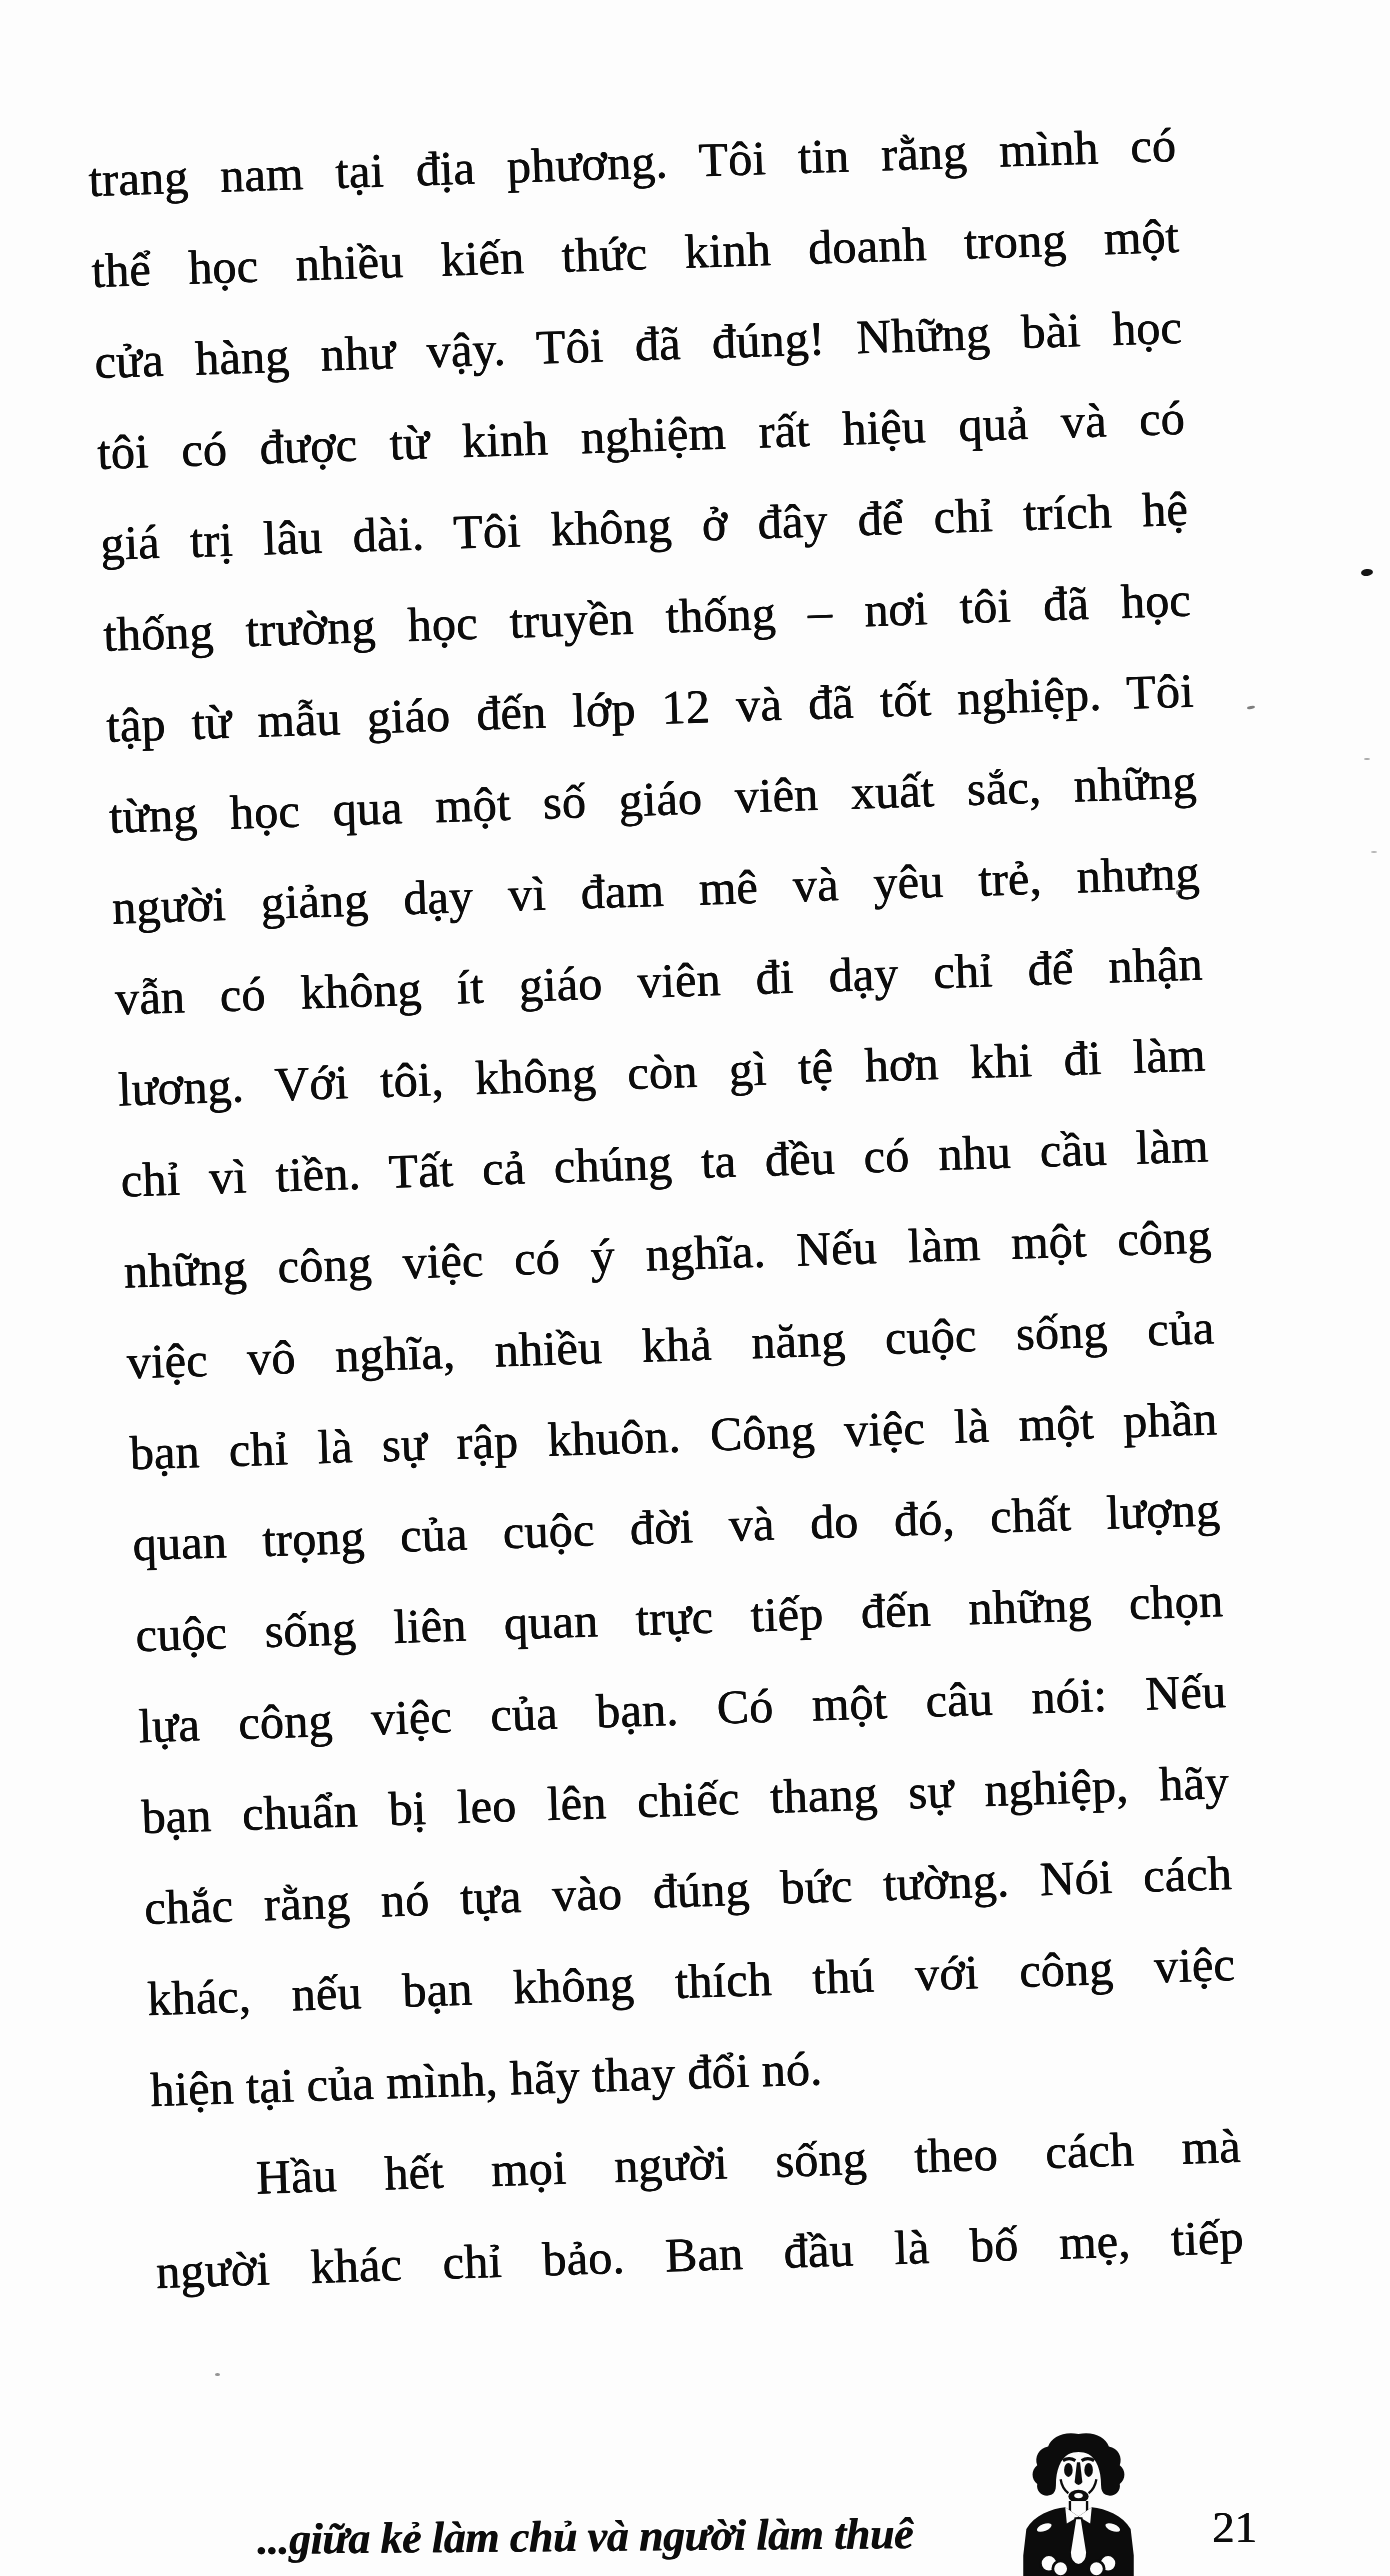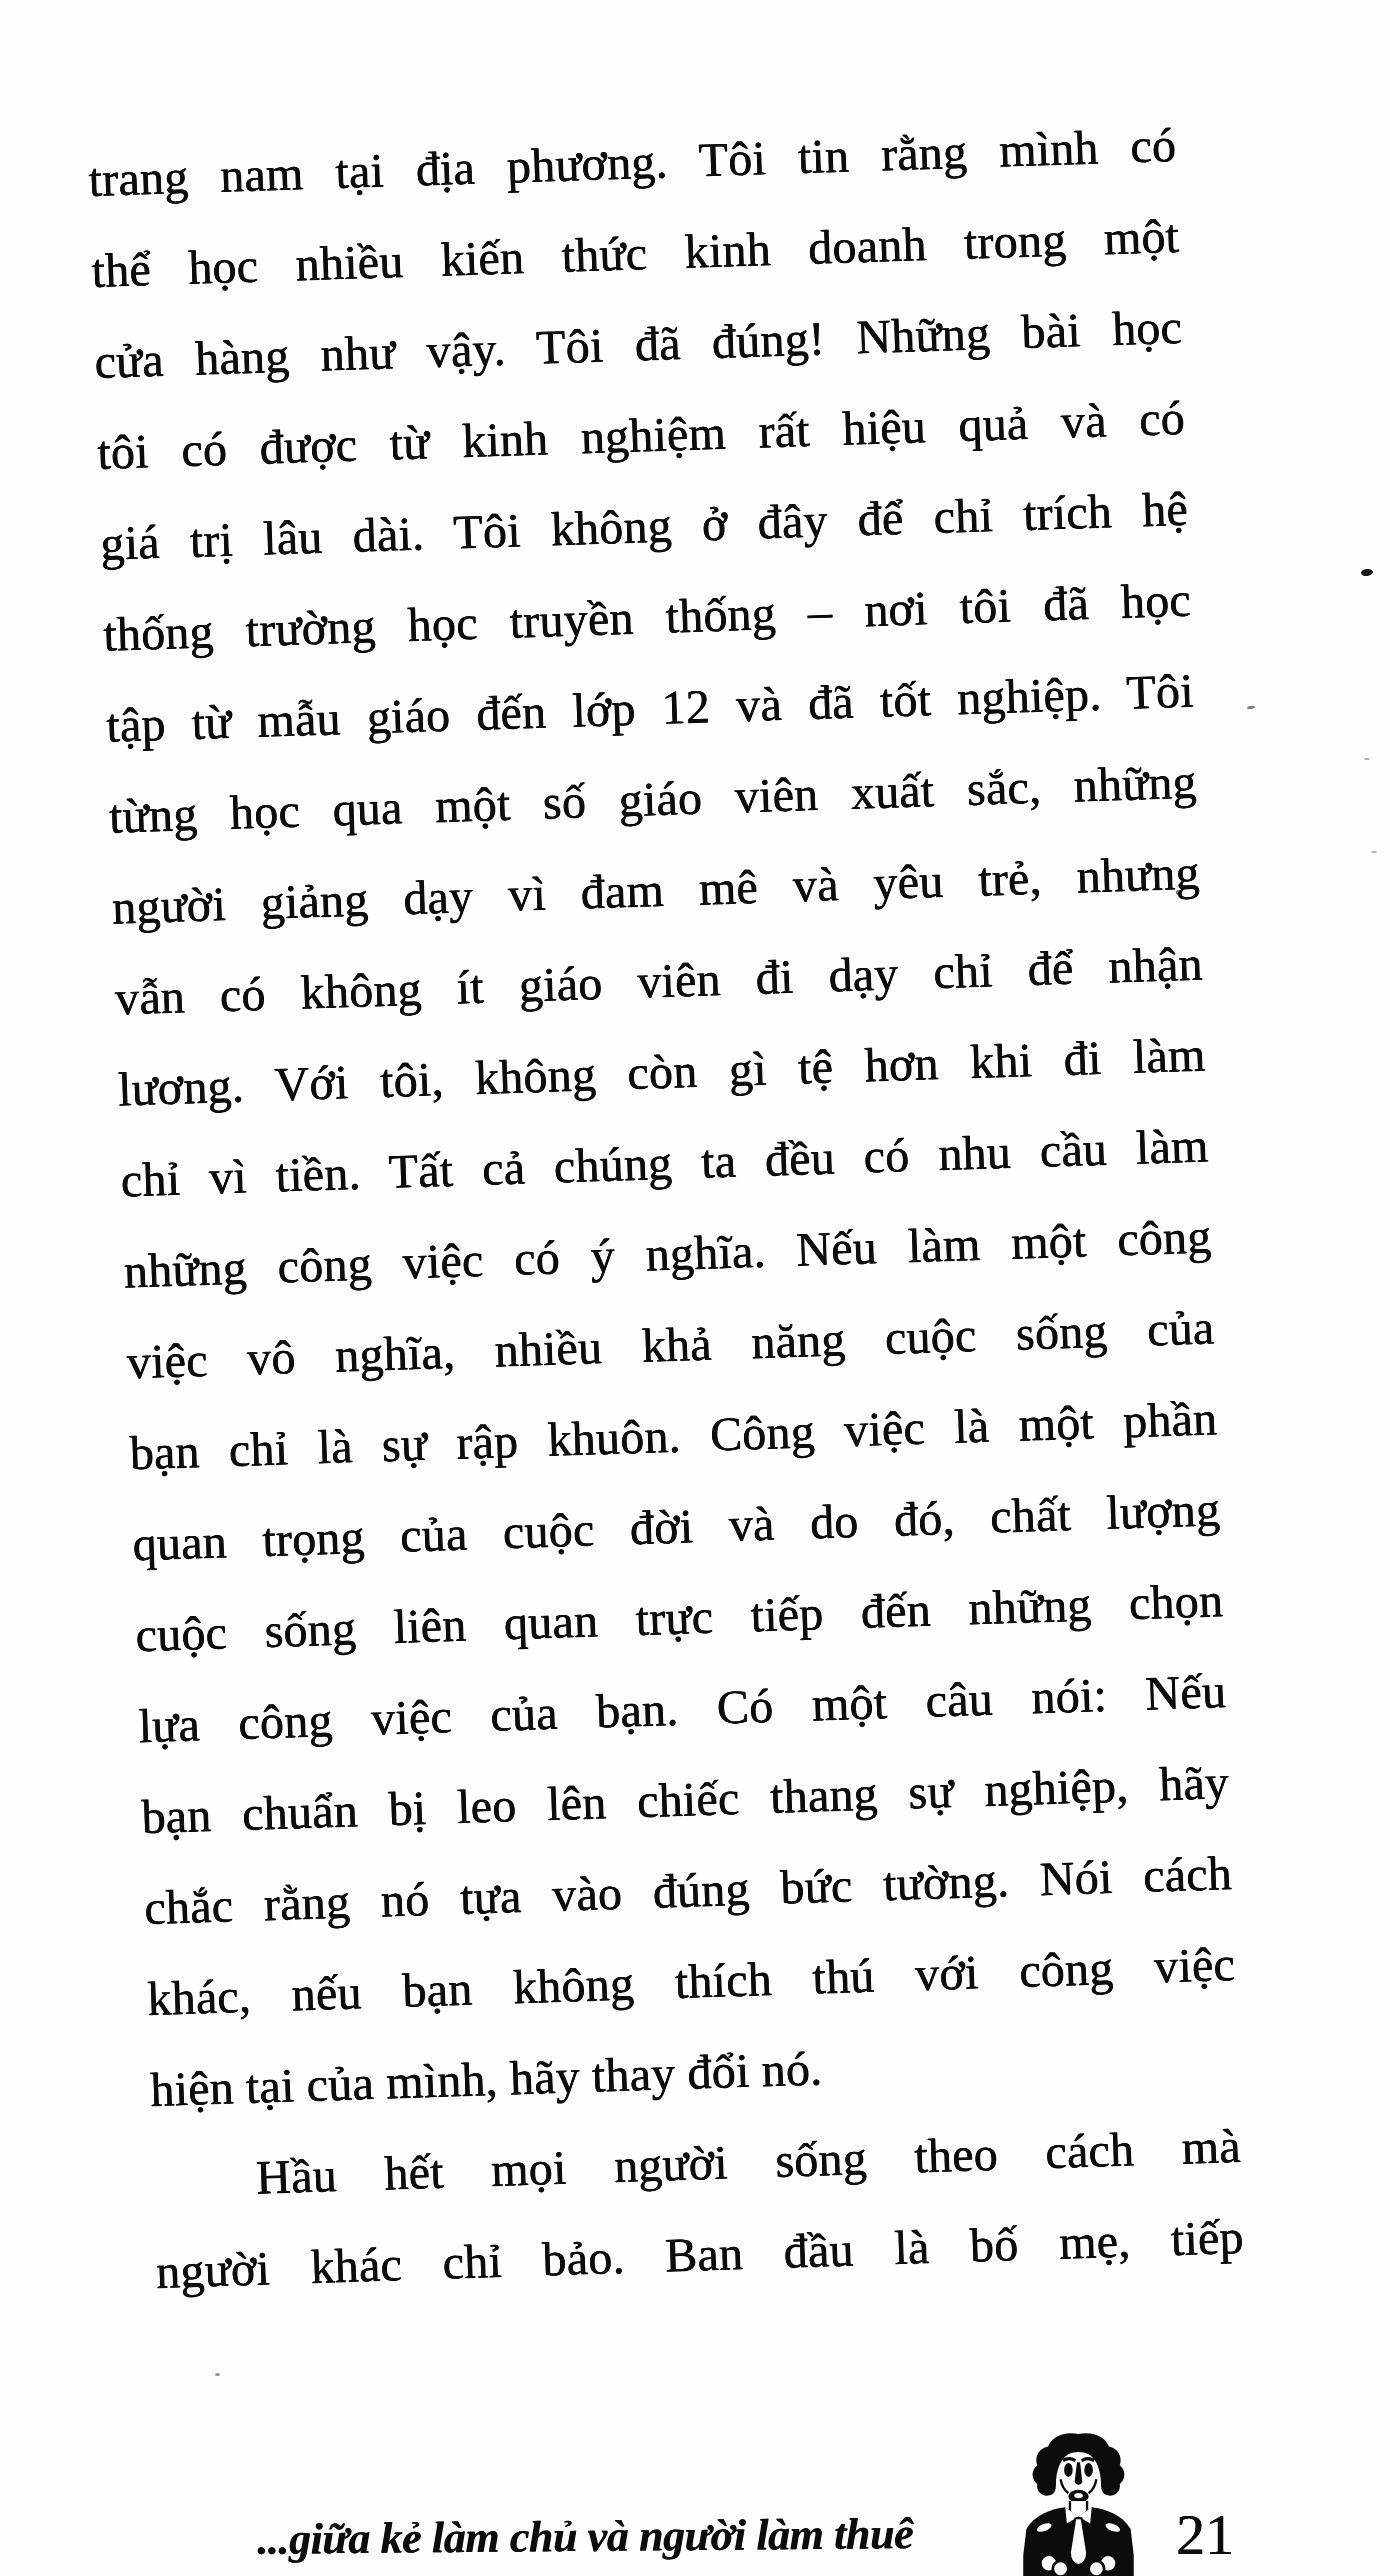--- a/index.html
+++ b/index.html
@@ -42,23 +42,23 @@
     top: 2511px;
     font-size: 44px;
     font-weight: bold;
     font-style: italic;
     letter-spacing: -0.4px;
     transform: rotate(-0.5deg);
     text-shadow: 0.5px 0 0 #0c0c0c;
   }
   .page-number {
     position: absolute;
-    left: 1176px;
+    left: 1212px;
     top: 2501px;
-    font-size: 58px;
+    font-size: 45px;
     text-shadow: 0.6px 0 0 #0c0c0c, 0 0.4px 0 #0c0c0c;
   }
   .figure {
     position: absolute;
     left: 1020px;
     top: 2431px;
     width: 117px;
     height: 165px;
   }
   

